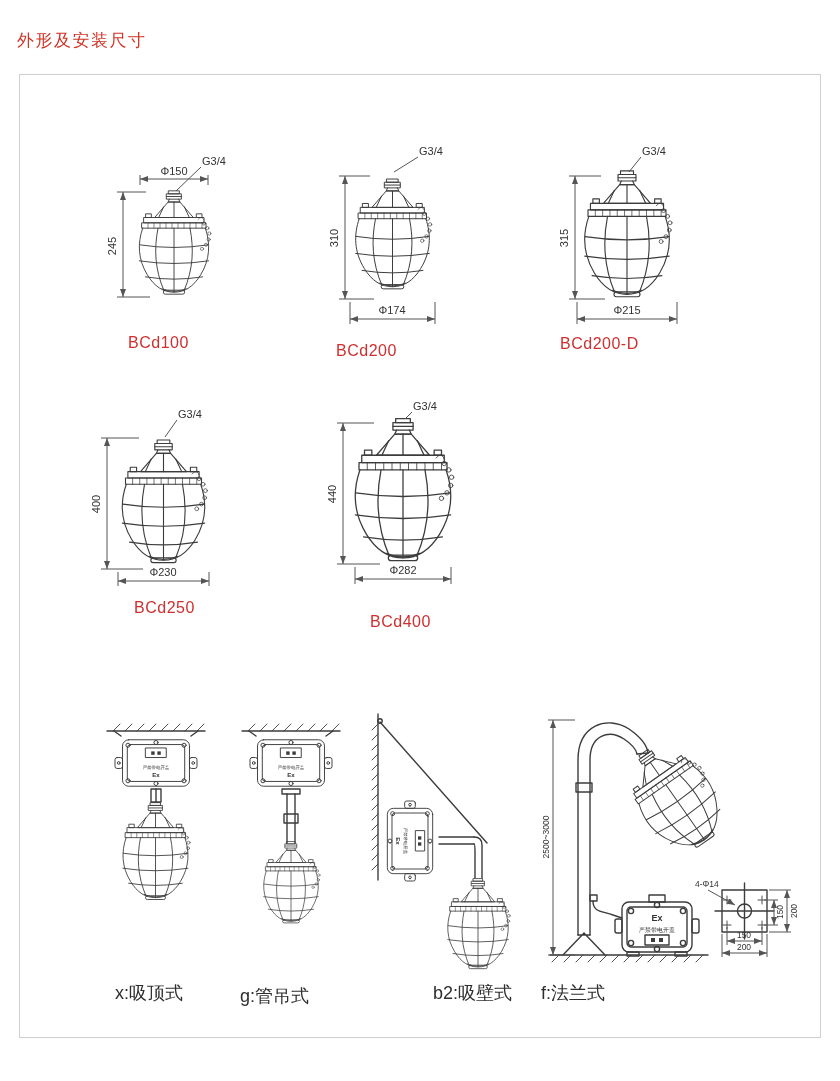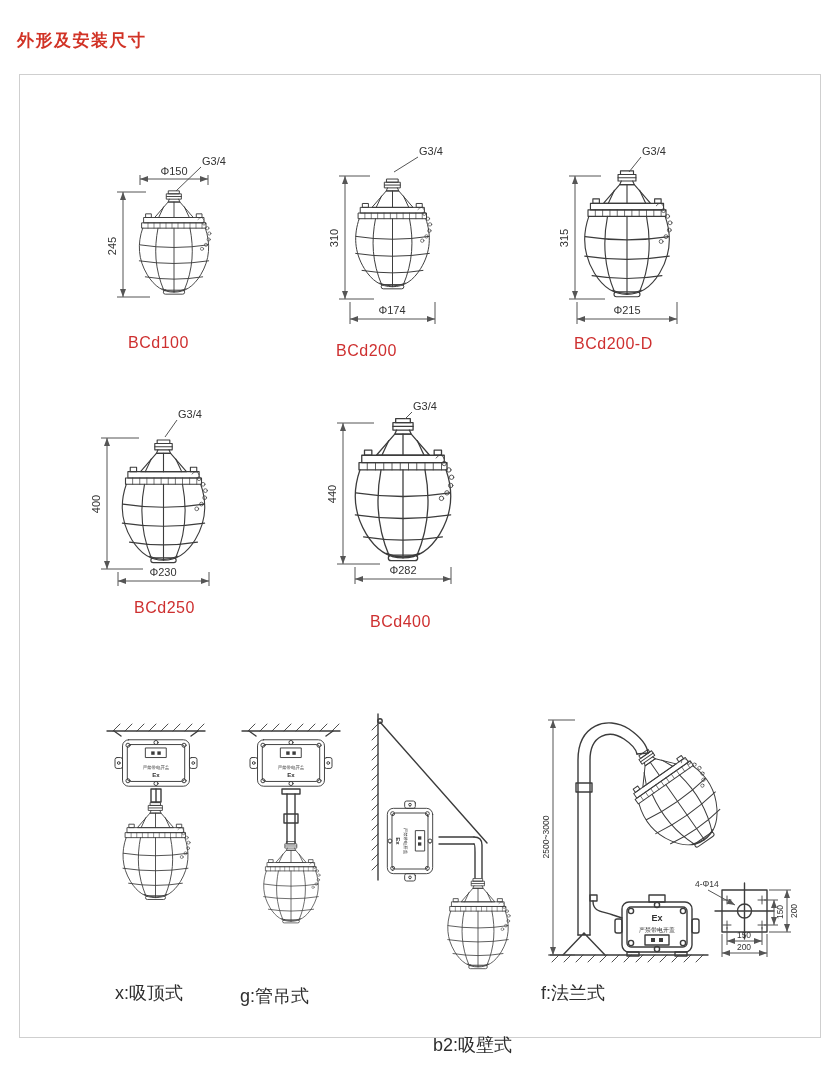--- a/index.html
+++ b/index.html
@@ -1,18 +1,18 @@
 <!DOCTYPE html>
 <html><head>
 <meta charset="utf-8">
 <style>
   html,body{margin:0;padding:0;background:#fff}
   .canvas{position:relative;width:840px;height:1081px;background:#fff;
           font-family:"Liberation Sans",sans-serif;overflow:hidden}
-  .page-title{position:absolute;left:17px;top:29px;font-size:17px;font-weight:bold;
+  .page-title{position:absolute;left:17px;top:29px;font-size:17px;font-weight:normal;
               color:#d13326;letter-spacing:1.5px}
   .frame{position:absolute;left:19px;top:74px;width:800px;height:962px;
          border:1px solid #cfcfcf;background:#fff}
   .fig{position:absolute;overflow:visible}
   .model{position:absolute;font-size:16px;font-weight:normal;color:#ce3030;letter-spacing:.5px}
   .mlabel{position:absolute;font-size:18px;color:#2e2e2e}
   svg text{font-family:"Liberation Sans",sans-serif}
   .art{fill:none;stroke:#3c3c3c;stroke-width:1.4;stroke-linecap:round;stroke-linejoin:round}
   .thin{stroke-width:.9}
   .dim{stroke:#555;stroke-width:1;fill:none}
@@ -138,21 +138,21 @@
         <line x1="14" y1="159" x2="50" y2="159"></line>
       <line x1="20" y1="36" x2="20" y2="159" marker-start="url(#mAs)" marker-end="url(#mA)"></line>
       <line x1="22" y1="162" x2="22" y2="184"></line>
         <line x1="122" y1="162" x2="122" y2="184"></line>
       <line x1="22" y1="179" x2="122" y2="179" marker-start="url(#mAs)" marker-end="url(#mA)"></line>
     </g>
     <text x="87" y="15" class="dt">G3/4</text>
     <text x="13" y="98" text-anchor="middle" class="dt" transform="rotate(-90 13 98)">315</text>
     <text x="72" y="174" text-anchor="middle" class="dt">Φ215</text>
   </svg>
-  <div class="model" style="left:574px;top:335px">BCd200-D</div>
+  <div class="model" style="left:560px;top:335px">BCd200-D</div>
 
   <svg class="fig" style="left:95px;top:405px" width="210" height="200">
     <use href="#sym-lamp" x="21" y="30" width="95" height="135"></use>
     <g class="dim">
       <path d="M70 32 L82 15"></path>
       <line x1="6" y1="33" x2="44" y2="33"></line>
         <line x1="6" y1="164" x2="48" y2="164"></line>
       <line x1="12" y1="33" x2="12" y2="164" marker-start="url(#mAs)" marker-end="url(#mA)"></line>
       <line x1="23" y1="167" x2="23" y2="181"></line>
         <line x1="114" y1="167" x2="114" y2="181"></line>
@@ -216,21 +216,21 @@
       <circle cx="10" cy="13" r="2.2"></circle>
       <line x1="10" y1="14" x2="117" y2="135"></line>
       <line x1="69" y1="129" x2="104" y2="129"></line>
       <line x1="69" y1="136" x2="104" y2="136"></line>
       <path d="M104 129 Q112 129 112 137 L112 170"></path>
       <path d="M104 136 Q105 136 105 144 L105 170"></path>
     </g>
     <use href="#sym-jbox" width="80" height="58" x="-40" y="-29" transform="translate(40,133) rotate(90)"></use>
     <use href="#sym-lamp" x="73" y="170" width="70" height="93"></use>
   </svg>
-  <div class="mlabel" style="left:433px;top:1033px">b2:吸壁式</div>
+  <div class="mlabel" style="left:433px;top:981px">b2:吸壁式</div>
 
   <svg class="fig" style="left:545px;top:705px" width="270" height="295">
 
     <g class="art">
       <path d="M33 230 L33 55 C33 20 62 10 84 24 C97 33 102 40 103 48"></path>
       <path d="M45 230 L45 55 C45 30 64 24 79 34 C88 40 91 44 92 49"></path>
       <line x1="103" y1="48" x2="92" y2="49"></line>
       <rect x="31" y="78" width="16" height="9"></rect>
       <path d="M39 228 L18 250 M39 228 L60 250 M33 230 L45 230"></path>
       <line x1="5" y1="250" x2="163" y2="250"></line>

